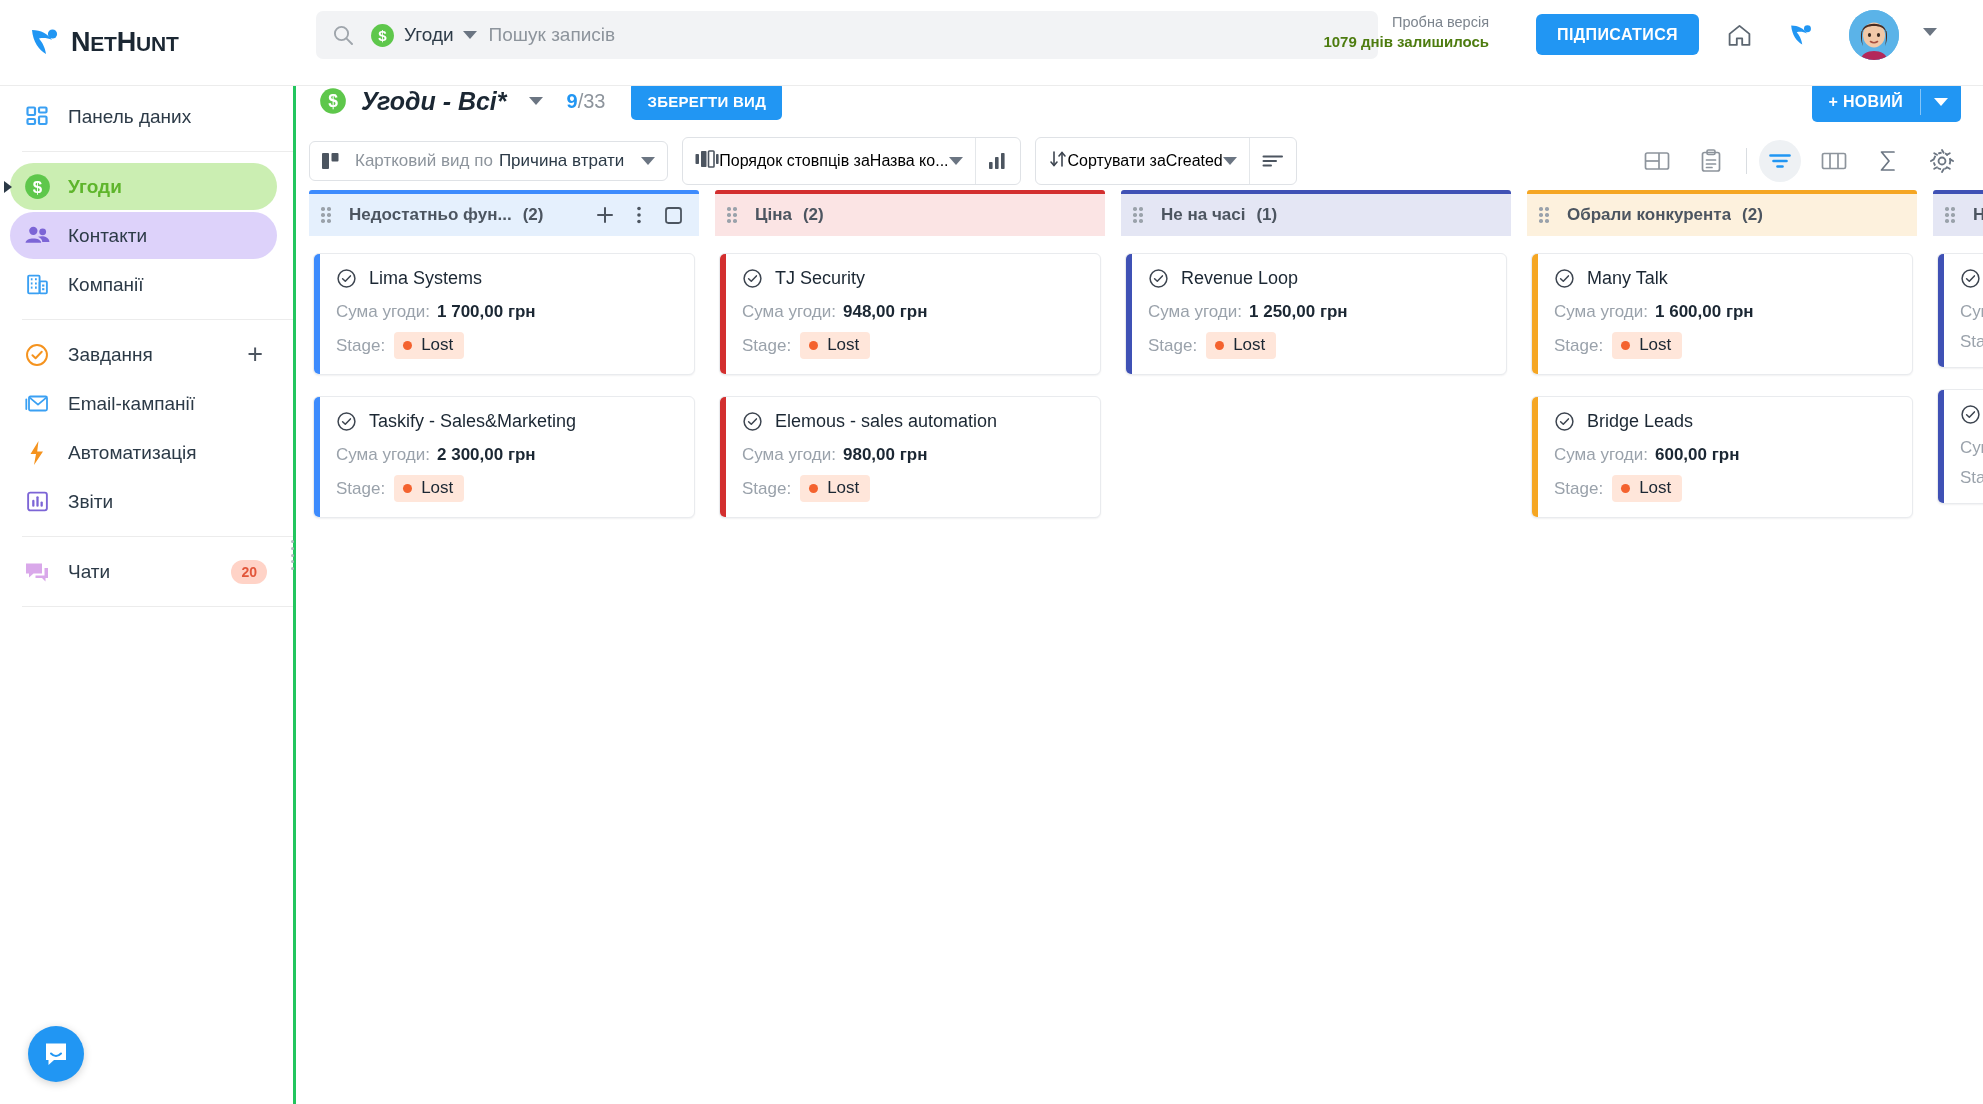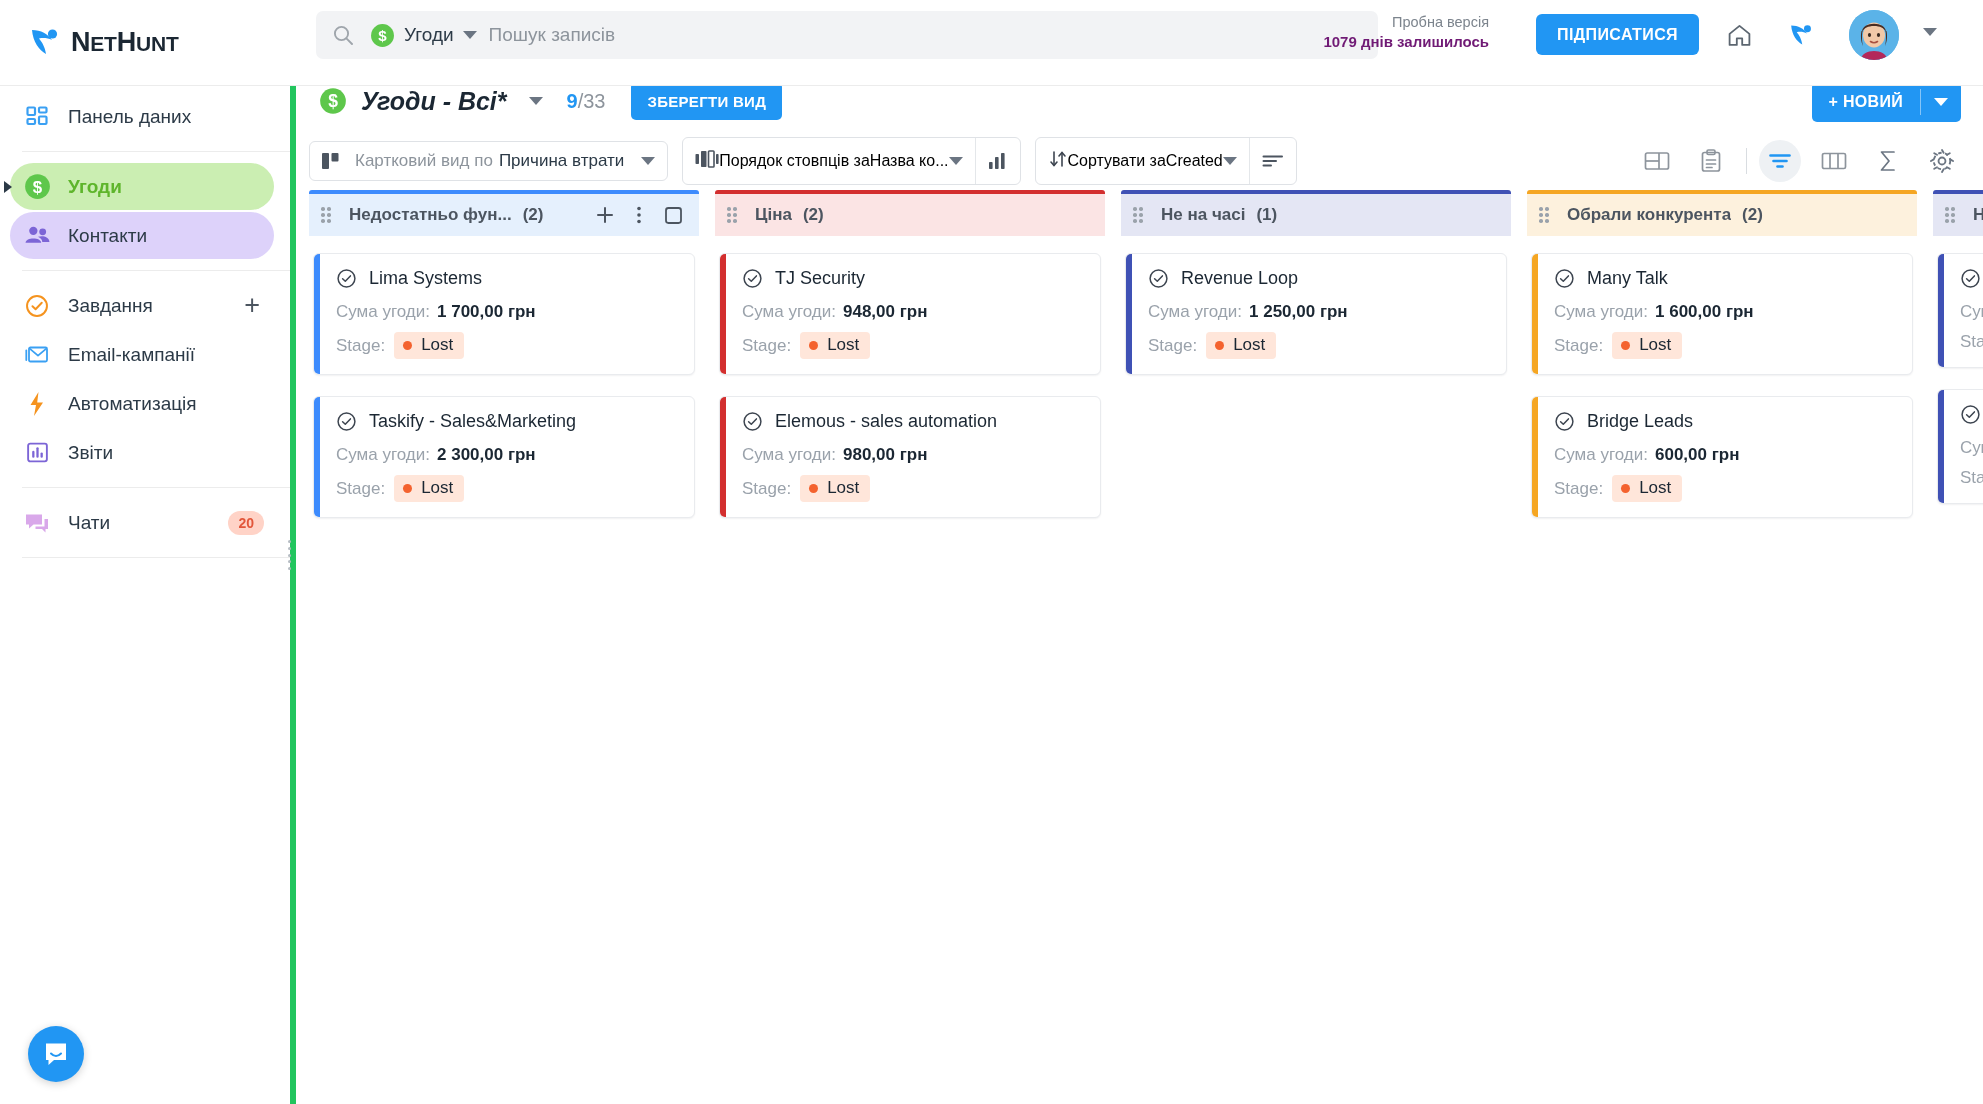--- a/index.html
+++ b/index.html
@@ -45,21 +45,21 @@
     border-left: 7px solid transparent; border-right: 7px solid transparent;
     border-top: 8px solid #6b7582;
   }
   .search-ph { font-size: 19px; color: #8d949c; }
 
   .trial {
     position: absolute; right: 494px; top: 13px;
     text-align: right; line-height: 1.28;
   }
   .trial-a { font-size: 14.5px; color: #7c848d; }
-  .trial-b { font-size: 15px; color: #701a75; font-weight: bold; }
+  .trial-b { font-size: 15px; color: #4d7c0f; font-weight: bold; }
 
   .subscribe-btn {
     position: absolute; right: 284px; top: 14px;
     height: 41px; padding: 0 21px;
     background: #2196f3; color: #fff;
     border: none; border-radius: 6px;
     font-size: 16px; font-weight: bold; letter-spacing: .4px;
     font-family: "Liberation Sans", sans-serif;
     cursor: pointer; white-space: nowrap;
   }
@@ -76,21 +76,21 @@
     width: 50px; height: 50px; border-radius: 50%;
     overflow: hidden; background: #59b4ea; cursor: pointer;
   }
   .avatar-caret { position: absolute; right: 46px; top: 28px; cursor: pointer; }
 
   
   .sidebar {
     position: absolute; top: 70px; left: 0;
     width: 296px; height: 1034px;
     background: #ffffff;
-    border-right: 6px solid #22c55e;
+    border-right: 3px solid #22c55e;
     padding-top: 12px;
     z-index: 20;
   }
   .nav-group { padding: 9px 0; }
   .nav-sep { height: 1px; background: #ececec; margin: 0 0 0 22px; }
   .nav-item {
     position: relative;
     height: 47px; margin: 2px 16px 2px 10px;
     display: flex; align-items: center;
     border-radius: 24px;
@@ -383,20 +383,37 @@
     <div class="nav-item active-purple">
       <span class="ni-ic">
         <svg width="27" height="27" viewBox="0 0 26 24" fill="#7c65d6">
           <circle cx="9" cy="7.5" r="4"></circle>
             <circle cx="18" cy="8.5" r="3.3"></circle>
           <path d="M1.5 19 C1.5 13.5 16.5 13.5 16.5 19 Z"></path>
           <path d="M13.5 13.2 C18 11.6 24.5 13.4 24.5 18.2 L17.6 18.2 C17.6 16 16 14.2 13.5 13.2 Z"></path>
         </svg>
       </span>
       <span class="ni-lb">Контакти</span>
+    </div>
+    <div class="nav-item">
+      <span class="ni-ic">
+        <svg width="25" height="25" viewBox="0 0 24 24" fill="none" stroke="#3aa0f3" stroke-width="1.8">
+          <rect x="3" y="3.5" width="11" height="17" rx="1"></rect>
+          <rect x="14" y="9" width="7" height="11.5" rx="1"></rect>
+          <line x1="5.6" y1="7" x2="7.2" y2="7" stroke-width="2"></line>
+            <line x1="9.6" y1="7" x2="11.3" y2="7" stroke-width="2"></line>
+          <line x1="5.6" y1="11" x2="7.2" y2="11" stroke-width="2"></line>
+            <line x1="9.6" y1="11" x2="11.3" y2="11" stroke-width="2"></line>
+          <line x1="5.6" y1="15" x2="7.2" y2="15" stroke-width="2"></line>
+            <line x1="9.6" y1="15" x2="11.3" y2="15" stroke-width="2"></line>
+          <line x1="16.4" y1="13" x2="18.6" y2="13" stroke-width="2"></line>
+            <line x1="16.4" y1="16.5" x2="18.6" y2="16.5" stroke-width="2"></line>
+        </svg>
+      </span>
+      <span class="ni-lb">Компанії</span>
     </div>
   </div>
   <div class="nav-sep"></div>
 
   <div class="nav-group">
     <div class="nav-item">
       <span class="ni-ic">
         <svg width="26" height="26" viewBox="0 0 24 24" fill="none" stroke="#f5931e" stroke-width="1.8">
           <circle cx="12" cy="12" r="9.2"></circle>
             <path d="M7.8 12.2 L10.7 15 L16.4 9" stroke-linecap="round" stroke-linejoin="round"></path>

